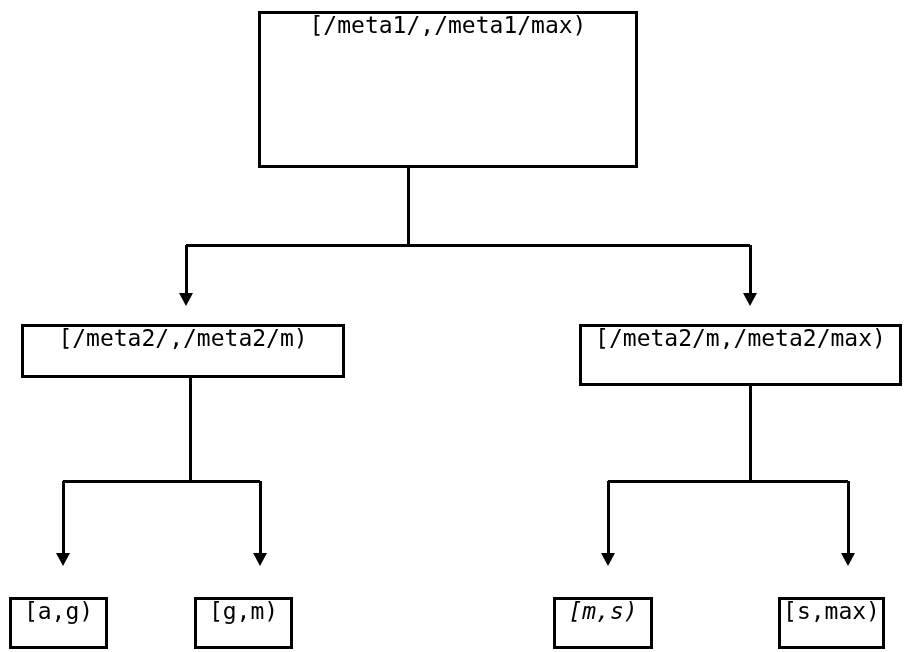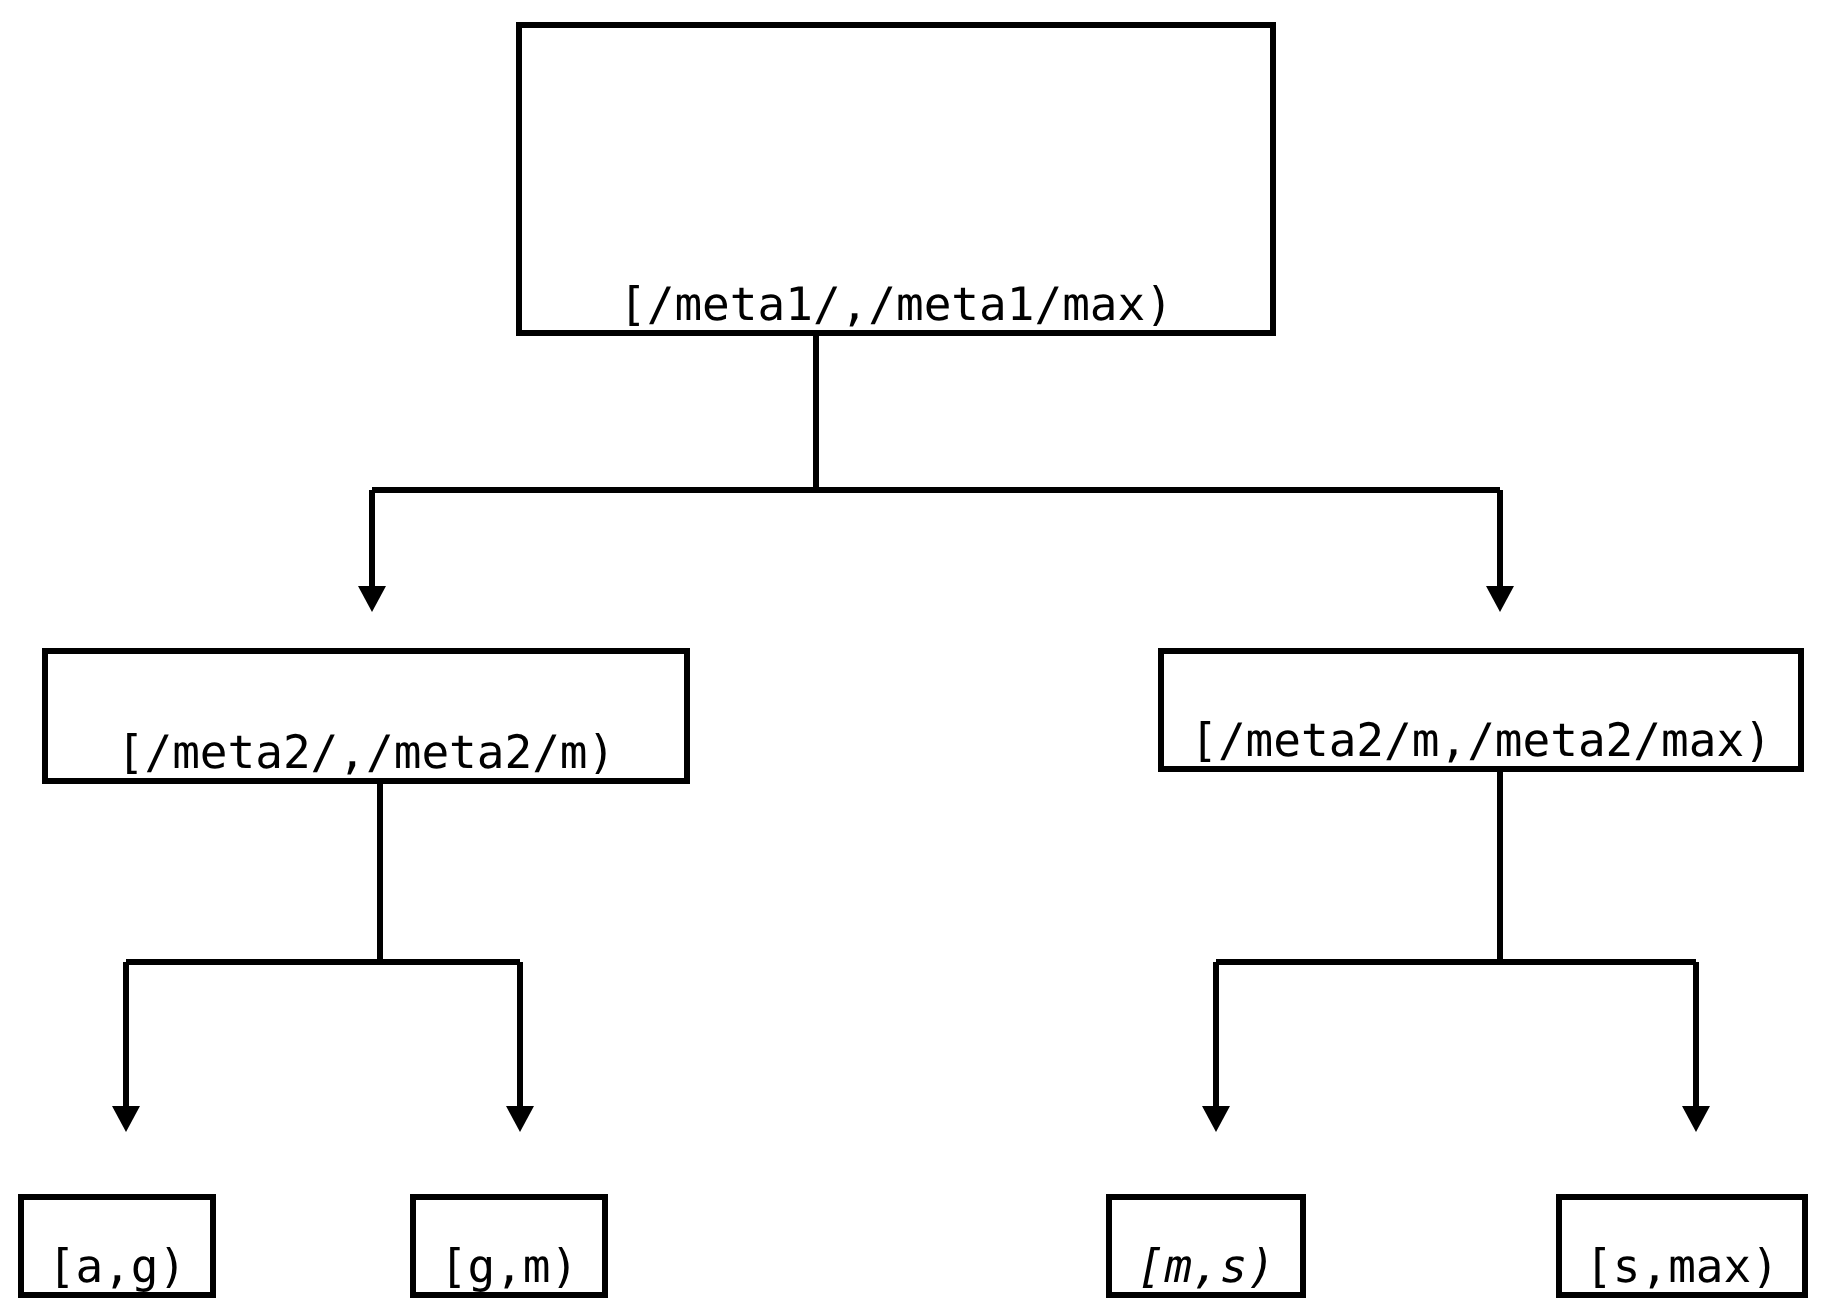--- a/index.html
+++ b/index.html
@@ -21,21 +21,21 @@
     top: 0;
     width: 912px;
     height: 652px;
   }
   .node {
     position: absolute;
     box-sizing: border-box;
     background: #ffffff;
     border: 3px solid #000000;
     display: flex;
-    align-items: flex-end;
+    align-items: flex-start;
     justify-content: center;
     color: #000000;
     letter-spacing: 0px;
     white-space: pre;
     z-index: 2;
   }
   .node-label {
     font-size: 23px;
     line-height: 1;
     color: #000000;
@@ -43,37 +43,37 @@
   .node-root {
     left: 258px;
     top: 11px;
     width: 380px;
     height: 157px;
   }
   .node-mid-left {
     left: 21px;
     top: 324px;
     width: 324px;
-    height: 68px;
+    height: 54px;
   }
   .node-mid-right {
     left: 579px;
     top: 324px;
     width: 323px;
     height: 62px;
   }
   .node-leaf {
     top: 585px;
     height: 52px;
     margin-top: 12px;
   }
   .leaf-1 { left: 9px;   width: 99px; }
-  .leaf-2 { left: 205px; width: 99px; }
+  .leaf-2 { left: 194px; width: 99px; }
   .leaf-3 { left: 553px; width: 100px; font-style: italic; }
-  .leaf-4 { left: 778px; width: 126px; }
+  .leaf-4 { left: 778px; width: 107px; }
 </style>
 </head>
 <body>
 
 <div id="canvas">
 
   <svg class="edges" viewBox="0 0 912 652" xmlns="http://www.w3.org/2000/svg">
     <g stroke="#000000" stroke-width="3" fill="none" shape-rendering="crispEdges">
 
       <path d="M 408 168 L 408 245"></path>

